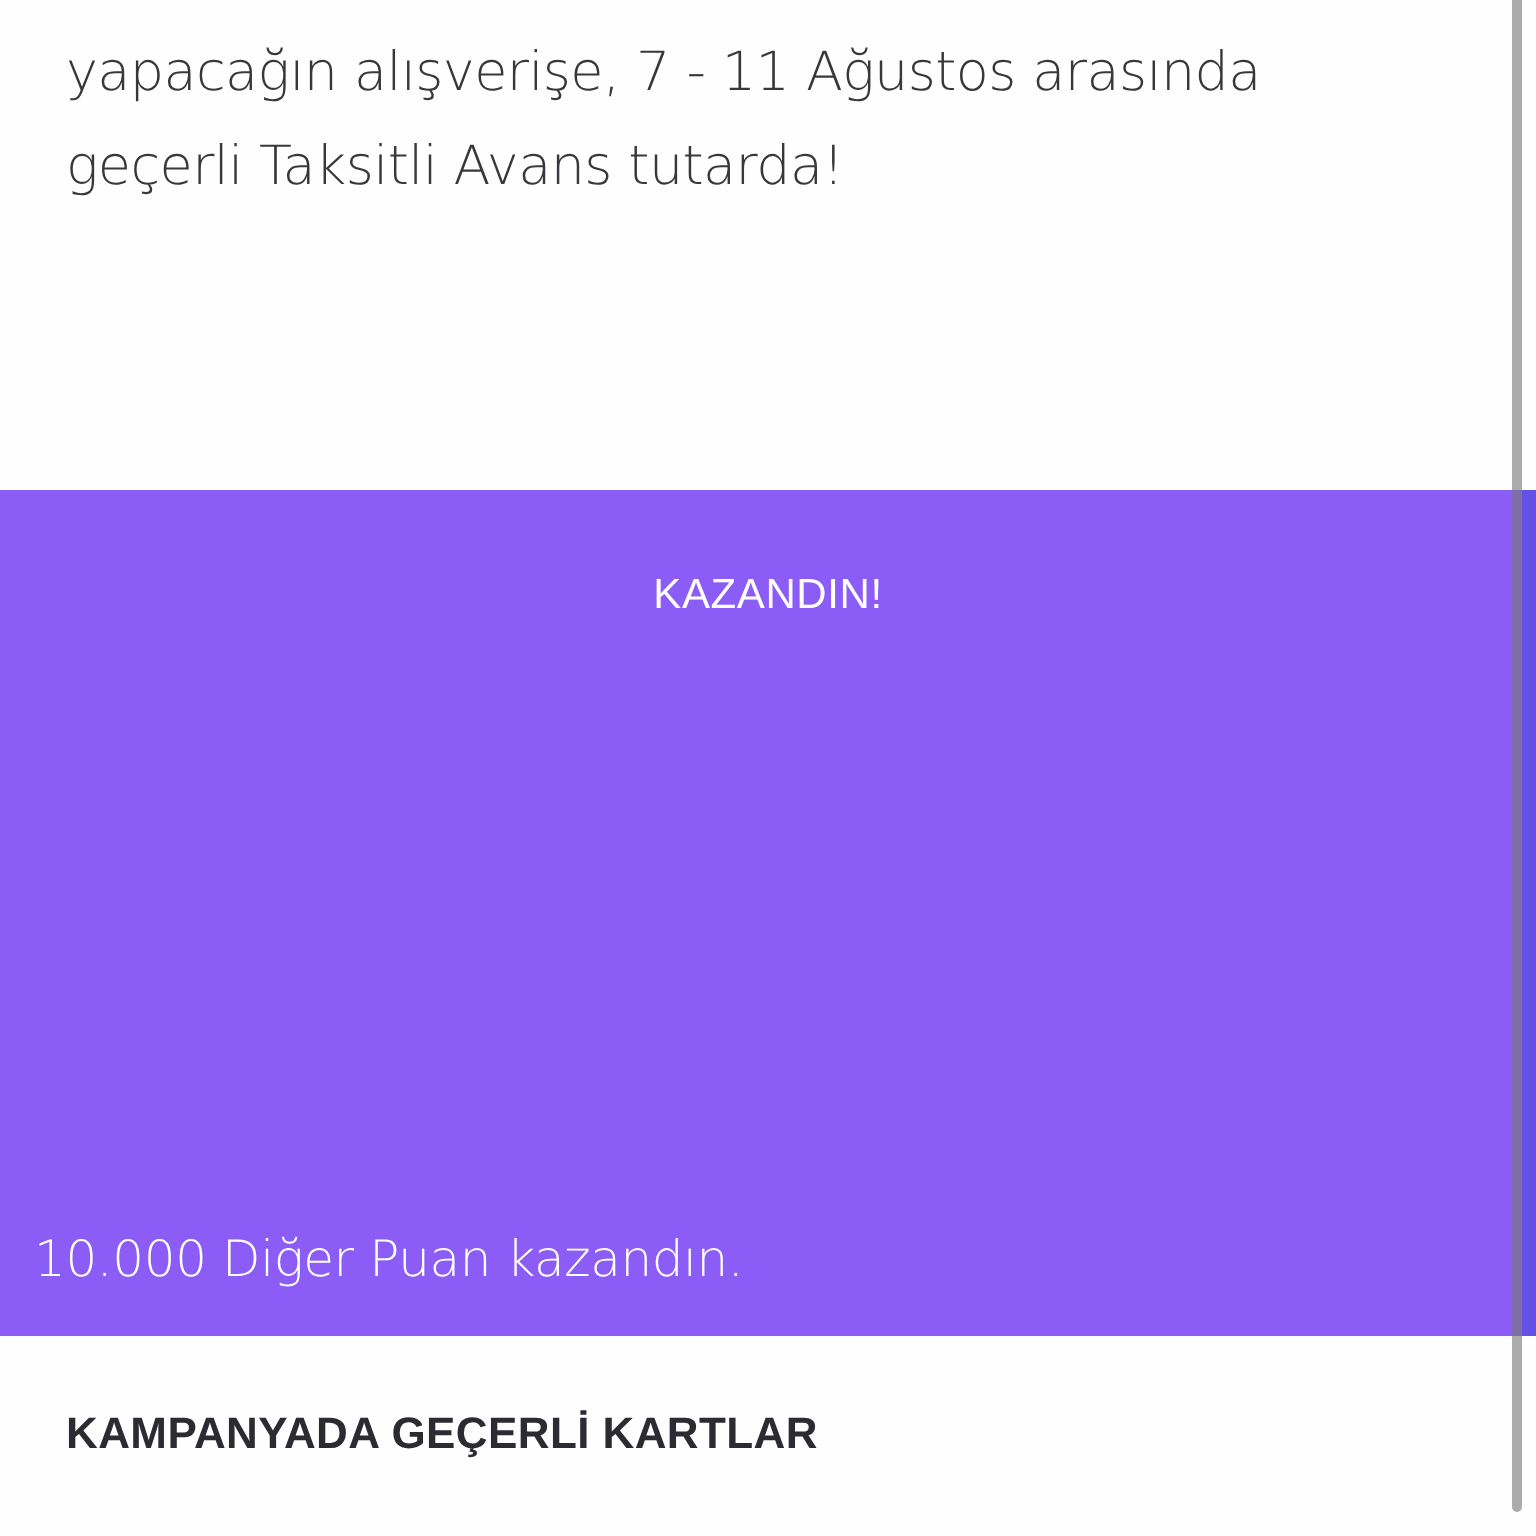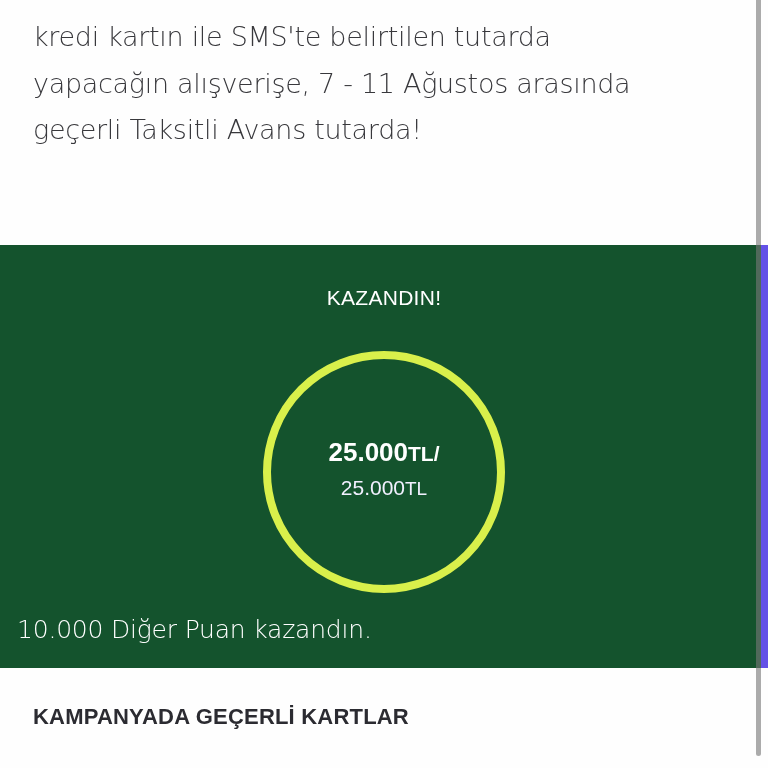--- a/index.html
+++ b/index.html
@@ -29,21 +29,21 @@
     .intro .line {
       display: block;
       white-space: nowrap;
     }
     .hero {
       position: absolute;
       left: 0;
       top: 245px;
       width: 768px;
       height: 423px;
-      background: #14532d;
+      background: #8b5cf6;
     }
     .hero-title {
       position: absolute;
       left: 0;
       width: 768px;
       top: 41px;
       text-align: center;
       color: #ffffff;
       font-family: "Liberation Sans", sans-serif;
       font-size: 21px;
@@ -136,34 +136,27 @@
       top: 245px;
       width: 7px;
       height: 423px;
       background: #6351e7;
     }
   </style>
 </head>
 <body>
 
 <div class="intro">
-  <span class="line">kredi kartın ile SMS'te belirtilen tutarda</span>
   <span class="line">yapacağın alışverişe, 7 - 11 Ağustos arasında</span>
   <span class="line">geçerli Taksitli Avans tutarda!</span>
 </div>
 
 <div class="hero">
   <div class="hero-title">KAZANDIN!</div>
 
-  <div class="ring">
-    <div class="ring-inner">
-      <div class="amount-earned"><span>25.000</span><span class="unit">TL/</span></div>
-      <div class="amount-target"><span>25.000</span><span class="unit">TL</span></div>
-    </div>
-  </div>
 
   <div class="points-msg">10.000 Diğer Puan kazandın.</div>
 </div>
 
 <div class="right-gutter"></div>
 <div class="right-gutter-hero"></div>
 <div class="scrollbar-track"></div>
 
 <div class="section-title">KAMPANYADA GEÇERLİ KARTLAR</div>
 

